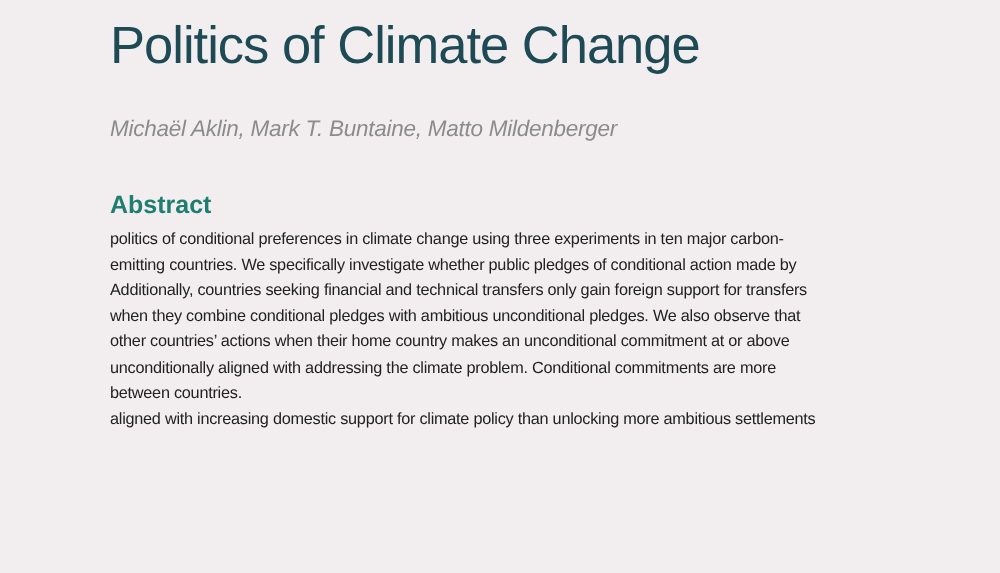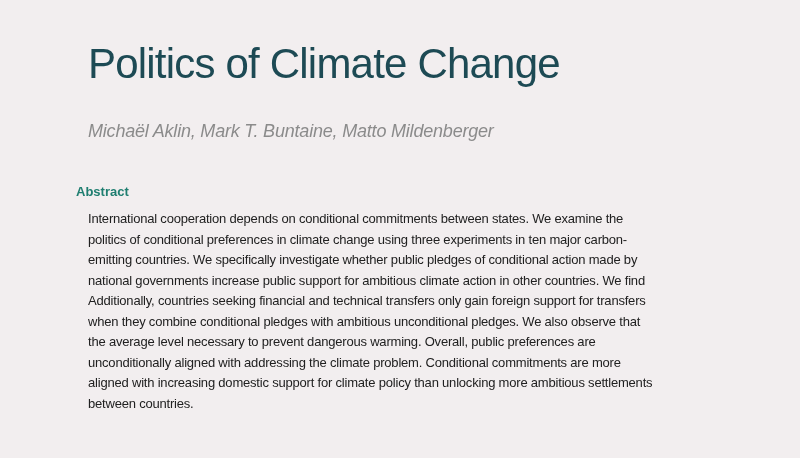--- a/index.html
+++ b/index.html
@@ -13,21 +13,20 @@
   html, body {
     width: 800px; height: 458px;
     font-family: "Liberation Sans", sans-serif;
     background: var(--background);
     overflow: hidden;
   }
   .page {
     position: relative;
     width: 800px; height: 353px;
     background: var(--background);
-    margin-top: 28px;
   }
   .paper-title {
     position: absolute;
     left: 88px; top: 6px;
     font-size: 42px;
     font-weight: 300;
     letter-spacing: -0.8px;
     line-height: 60px;
     color: var(--title);
     white-space: nowrap;
@@ -38,22 +37,22 @@
     font-size: 18px;
     font-weight: 400;
     letter-spacing: -0.2px;
     line-height: 26px;
     color: var(--authors);
     white-space: nowrap;
     font-style: italic;
   }
   .abstract-heading {
     position: absolute;
-    left: 76px; top: 152px;
-    font-size: 13px;
+    left: 88px; top: 152px;
+    font-size: 20px;
     font-weight: 700;
     line-height: 24px;
     color: var(--heading);
   }
   .abstract {
     position: absolute;
     left: 88px; top: 181px;
     width: 650px;
     font-size: 13px;
     letter-spacing: -0.2px;
@@ -68,24 +67,22 @@
 <body>
 
 <div class="page">
   <h1 class="paper-title">Politics of Climate Change</h1>
 
   <p class="paper-authors">Michaël Aklin, Mark T. Buntaine, Matto Mildenberger</p>
 
   <h2 class="abstract-heading">Abstract</h2>
 
   <div class="abstract">
-    <div class="line">International cooperation depends on conditional commitments between states. We examine the</div>
     <div class="line">politics of conditional preferences in climate change using three experiments in ten major carbon-</div>
     <div class="line">emitting countries. We specifically investigate whether public pledges of conditional action made by</div>
-    <div class="line">national governments increase public support for ambitious climate action in other countries. We find</div>
     <div class="line">Additionally, countries seeking financial and technical transfers only gain foreign support for transfers</div>
     <div class="line">when they combine conditional pledges with ambitious unconditional pledges. We also observe that</div>
-    <div class="line">the average level necessary to prevent dangerous warming. Overall, public preferences are</div>
+    <div class="line">other countries’ actions when their home country makes an unconditional commitment at or above</div>
     <div class="line">unconditionally aligned with addressing the climate problem. Conditional commitments are more</div>
+    <div class="line">between countries.</div>
     <div class="line">aligned with increasing domestic support for climate policy than unlocking more ambitious settlements</div>
-    <div class="line">between countries.</div>
   </div>
 </div>
 
 </body></html>

